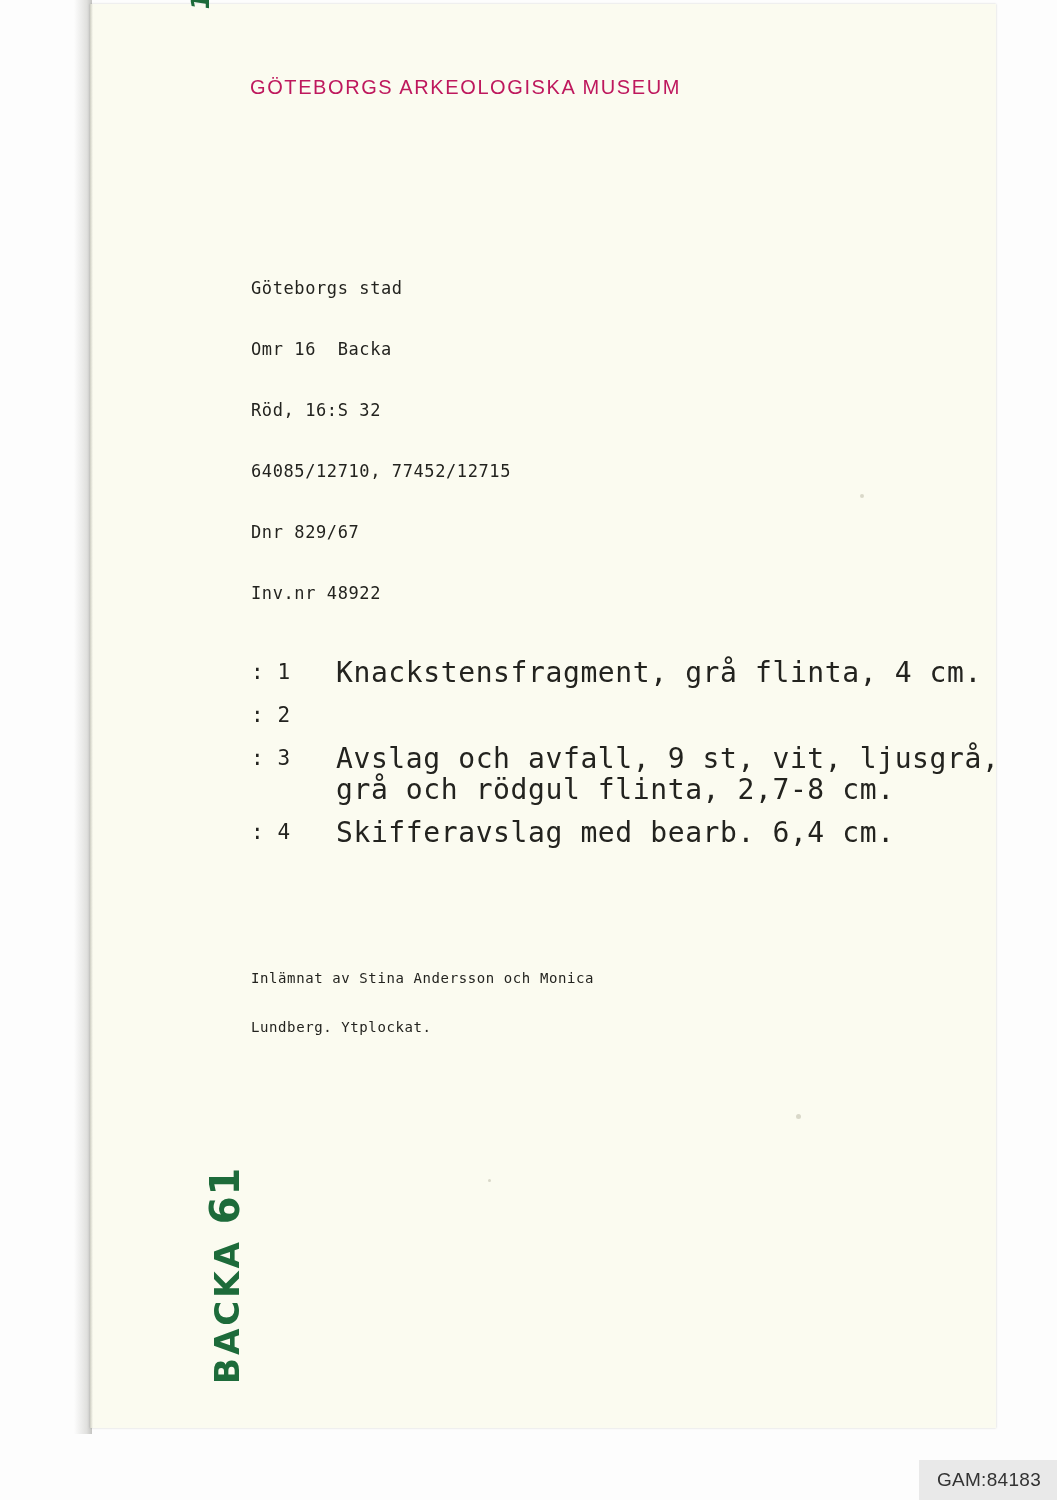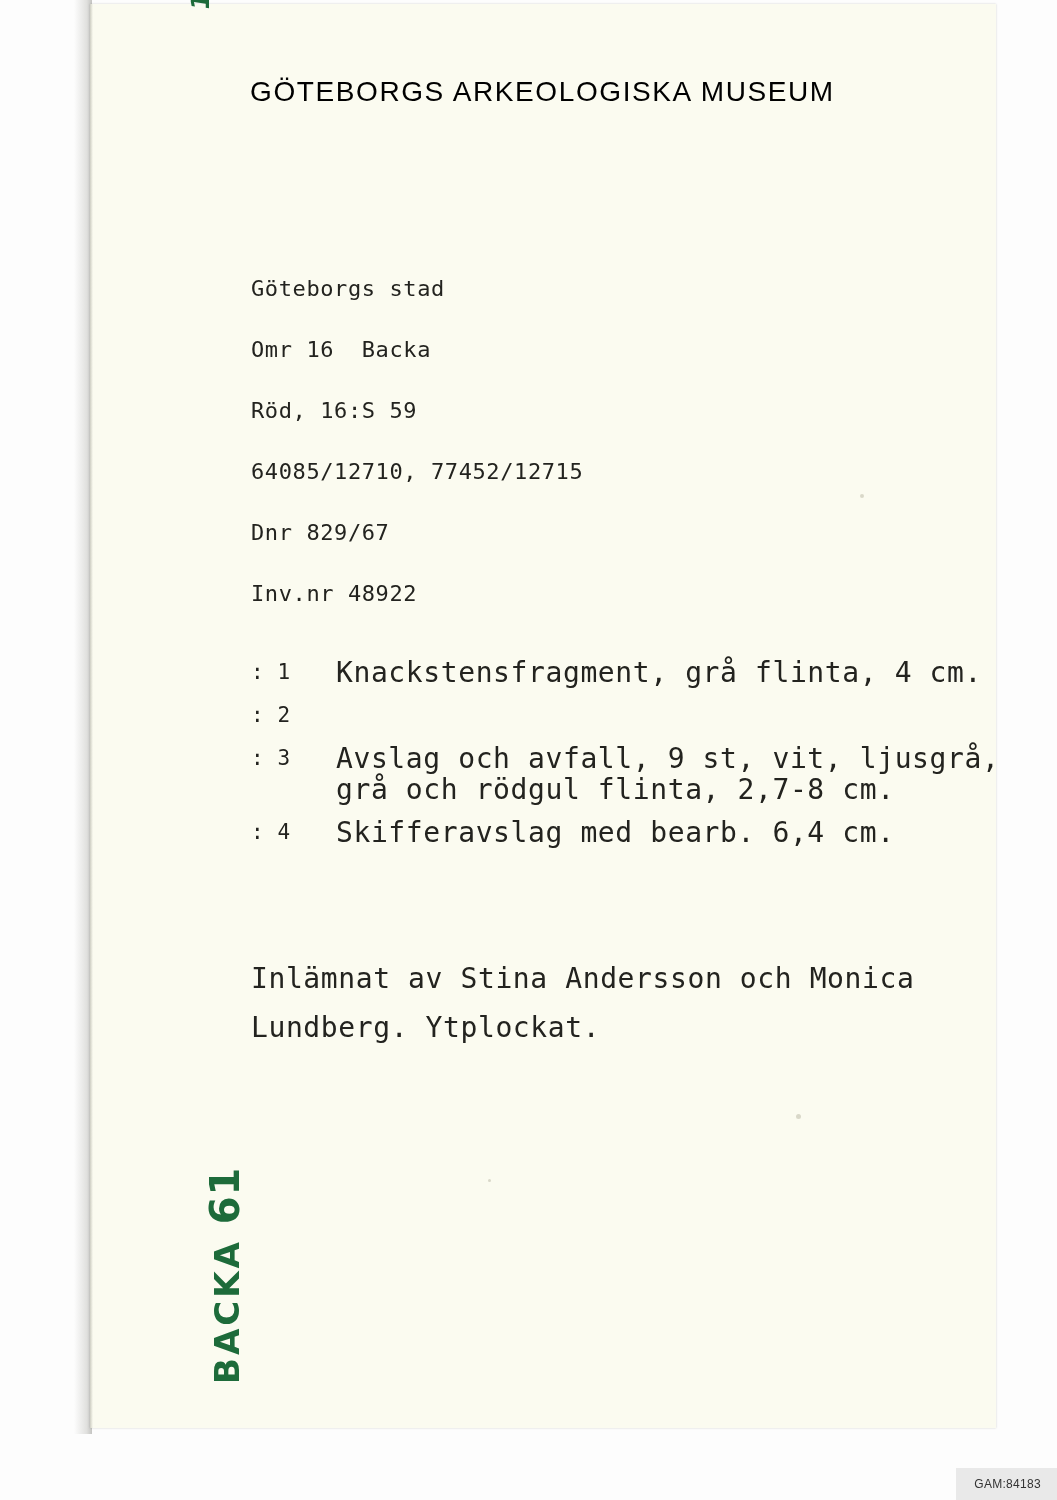--- a/index.html
+++ b/index.html
@@ -48,40 +48,40 @@
     left: 74px; top: 0;
     width: 18px; height: 1434px;
     background: linear-gradient(to right, rgba(255,255,255,0) 0%, rgba(190,190,185,0.45) 70%, rgba(150,150,145,0.55) 100%);
   }
 
   .heading {
     position: absolute;
     left: 160px;
     top: 72px;
     font-family: "Liberation Sans", sans-serif;
-    font-size: 28px;
+    font-size: 20px;
     letter-spacing: 1.6px;
-    color: #000000;
+    color: #be185d;
     font-weight: 400;
     white-space: nowrap;
   }
 
   .typed {
     font-family: "DejaVu Sans Mono", monospace;
     color: #23231f;
   }
 
   #meta-block {
     position: absolute;
     left: 161px;
     top: 254px;
     width: 700px;
   }
   #meta-block .line {
-    font-size: 22px;
+    font-size: 17px;
     line-height: 61px;
     letter-spacing: 0.6px;
     white-space: pre;
   }
 
   #items-block {
     position: absolute;
     left: 161px;
     top: 653px;
     width: 760px;
@@ -104,21 +104,21 @@
     white-space: pre-line;
   }
 
   #closing-block {
     position: absolute;
     left: 161px;
     top: 950px;
     width: 740px;
   }
   #closing-block .line {
-    font-size: 28px;
+    font-size: 14px;
     line-height: 49px;
     letter-spacing: 0.6px;
     white-space: pre;
   }
 
   
   .handwritten {
     font-family: "DejaVu Sans", sans-serif;
     color: #1d6b3a;
     font-weight: bold;
@@ -154,21 +154,21 @@
   }
 
   
   #watermark {
     position: absolute;
     right: 0;
     bottom: 0;
     background: #e9e9e9;
     color: #333333;
     font-family: "Liberation Sans", sans-serif;
-    font-size: 12px;
+    font-size: 19px;
     padding: 9px 16px 9px 18px;
     letter-spacing: 0.3px;
   }
 
   
   .speck {
     position: absolute;
     background: rgba(190,188,170,0.55);
     border-radius: 50%;
   }
@@ -183,21 +183,21 @@
 
   <div class="speck" style="left:770px; top:490px; width:4px; height:4px;"></div>
   <div class="speck" style="left:706px; top:1110px; width:5px; height:5px;"></div>
   <div class="speck" style="left:398px; top:1175px; width:3px; height:3px;"></div>
 
   <div class="heading">GÖTEBORGS ARKEOLOGISKA MUSEUM</div>
 
   <div id="meta-block">
     <div class="typed line">Göteborgs stad</div>
     <div class="typed line">Omr 16  Backa</div>
-    <div class="typed line">Röd, 16:S 59</div>
+    <div class="typed line">Röd, 16:S 32</div>
     <div class="typed line">64085/12710, 77452/12715</div>
     <div class="typed line">Dnr 829/67</div>
     <div class="typed line">Inv.nr 48922</div>
   </div>
 
   <div id="items-block">
     <div class="item">
       <div class="typed item-num">: 1</div>
       <div class="typed item-text">Knackstensfragment, grå flinta, 4 cm.</div>
     </div>

